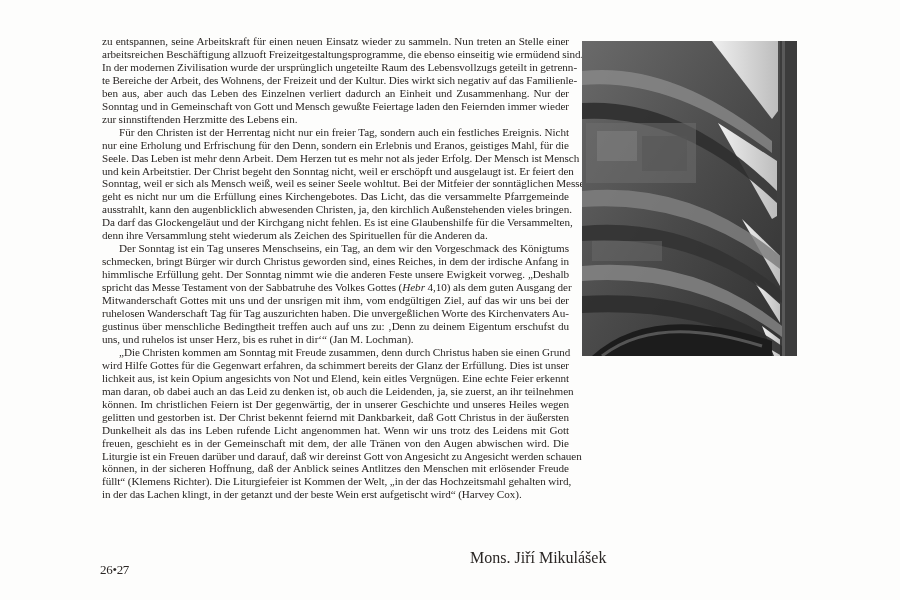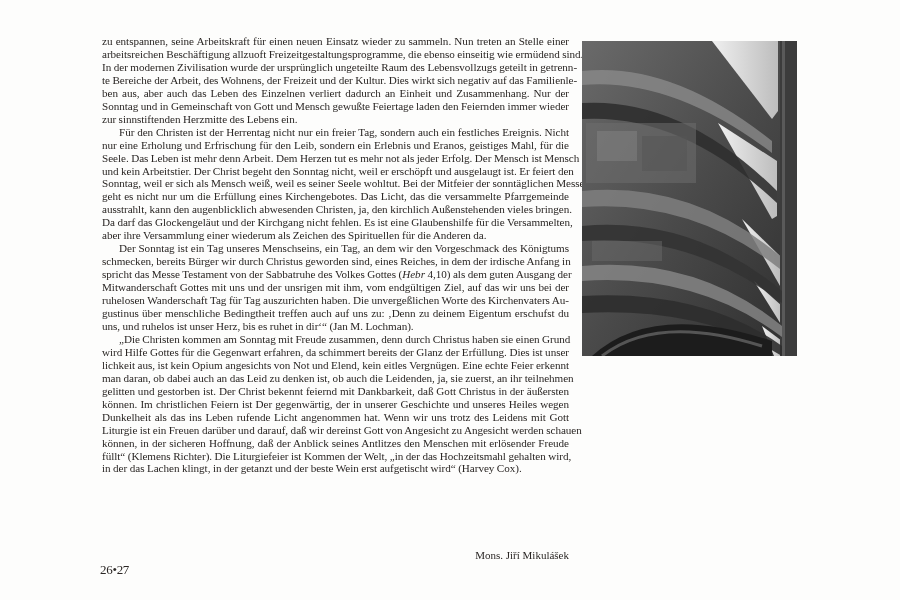--- a/index.html
+++ b/index.html
@@ -15,21 +15,21 @@
     font-size: 11.15px; line-height: 12.95px;
     text-align: justify; letter-spacing: -0.05px;
     word-spacing: -0.2px;
   }
   .text-column p { margin: 0; text-indent: 0; }
   .line { display: block; text-align: justify; text-align-last: justify; white-space: nowrap; }
   .line.last { text-align-last: left; }
   em { font-style: italic; }
   .signature {
     position: absolute; left: 470px; width: 99px; top: 549px;
-    font-size: 11px; text-align: right; white-space: nowrap;
+    font-size: 16px; text-align: right; white-space: nowrap;
   }
   .page-number {
     position: absolute; left: 100px; top: 562px;
     font-size: 13px; letter-spacing: -0.3px;
   }
   .photo {
     position: absolute; left: 582px; top: 41px; width: 215px; height: 315px;
     overflow: hidden;
     background: #3a3a3a;
   }
@@ -47,48 +47,50 @@
       <span class="line">arbeitsreichen Beschäftigung allzuoft Freizeitgestaltungsprogramme, die ebenso einseitig wie ermüdend sind.</span>
       <span class="line">In der modernen Zivilisation wurde der ursprünglich ungeteilte Raum des Lebensvollzugs geteilt in getrenn-</span>
       <span class="line">te Bereiche der Arbeit, des Wohnens, der Freizeit und der Kultur. Dies wirkt sich negativ auf das Familienle-</span>
       <span class="line">ben aus, aber auch das Leben des Einzelnen verliert dadurch an Einheit und Zusammenhang. Nur der</span>
       <span class="line">Sonntag und in Gemeinschaft von Gott und Mensch gewußte Feiertage laden den Feiernden immer wieder</span>
       <span class="line last">zur sinnstiftenden Herzmitte des Lebens ein.</span>
     </p>
 
     <p>
       <span class="line" style="padding-left:17px">Für den Christen ist der Herrentag nicht nur ein freier Tag, sondern auch ein festliches Ereignis. Nicht</span>
-      <span class="line">nur eine Erholung und Erfrischung für den Leib, sondern ein Erlebnis und Eranos, geistiges Mahl, für die</span>
+      <span class="line">nur eine Erholung und Erfrischung für den Denn, sondern ein Erlebnis und Eranos, geistiges Mahl, für die</span>
       <span class="line">Seele. Das Leben ist mehr denn Arbeit. Dem Herzen tut es mehr not als jeder Erfolg. Der Mensch ist Mensch</span>
       <span class="line">und kein Arbeitstier. Der Christ begeht den Sonntag nicht, weil er erschöpft und ausgelaugt ist. Er feiert den</span>
       <span class="line">Sonntag, weil er sich als Mensch weiß, weil es seiner Seele wohltut. Bei der Mitfeier der sonntäglichen Messe</span>
       <span class="line">geht es nicht nur um die Erfüllung eines Kirchengebotes. Das Licht, das die versammelte Pfarrgemeinde</span>
       <span class="line">ausstrahlt, kann den augenblicklich abwesenden Christen, ja, den kirchlich Außenstehenden vieles bringen.</span>
       <span class="line">Da darf das Glockengeläut und der Kirchgang nicht fehlen. Es ist eine Glaubenshilfe für die Versammelten,</span>
-      <span class="line last">aber ihre Versammlung einer wiederum als Zeichen des Spirituellen für die Anderen da.</span>
+      <span class="line last">denn ihre Versammlung steht wiederum als Zeichen des Spirituellen für die Anderen da.</span>
     </p>
 
     <p>
       <span class="line" style="padding-left:17px">Der Sonntag ist ein Tag unseres Menschseins, ein Tag, an dem wir den Vorgeschmack des Königtums</span>
-      <span class="line">schmecken, bereits Bürger wir durch Christus geworden sind, eines Reiches, in dem der irdische Anfang in</span>
+      <span class="line">schmecken, bringt Bürger wir durch Christus geworden sind, eines Reiches, in dem der irdische Anfang in</span>
+      <span class="line">himmlische Erfüllung geht. Der Sonntag nimmt wie die anderen Feste unsere Ewigkeit vorweg. „Deshalb</span>
       <span class="line"><span>spricht das Messe Testament von der Sabbatruhe des Volkes Gottes (</span><em>Hebr</em><span> 4,10) als dem guten Ausgang der</span></span>
       <span class="line">Mitwanderschaft Gottes mit uns und der unsrigen mit ihm, vom endgültigen Ziel, auf das wir uns bei der</span>
       <span class="line">ruhelosen Wanderschaft Tag für Tag auszurichten haben. Die unvergeßlichen Worte des Kirchenvaters Au-</span>
       <span class="line">gustinus über menschliche Bedingtheit treffen auch auf uns zu: ‚Denn zu deinem Eigentum erschufst du</span>
       <span class="line last">uns, und ruhelos ist unser Herz, bis es ruhet in dir‘“ (Jan M. Lochman).</span>
     </p>
 
     <p>
       <span class="line" style="padding-left:17px">„Die Christen kommen am Sonntag mit Freude zusammen, denn durch Christus haben sie einen Grund</span>
       <span class="line">wird Hilfe Gottes für die Gegenwart erfahren, da schimmert bereits der Glanz der Erfüllung. Dies ist unser</span>
       <span class="line">lichkeit aus, ist kein Opium angesichts von Not und Elend, kein eitles Vergnügen. Eine echte Feier erkennt</span>
       <span class="line">man daran, ob dabei auch an das Leid zu denken ist, ob auch die Leidenden, ja, sie zuerst, an ihr teilnehmen</span>
+      <span class="line">können. Im christlichen Feiern ist Der gegenwärtig, der in unserer Geschichte und unseres Heiles wegen</span>
       <span class="line">gelitten und gestorben ist. Der Christ bekennt feiernd mit Dankbarkeit, daß Gott Christus in der äußersten</span>
-      <span class="line">können. Im christlichen Feiern ist Der gegenwärtig, der in unserer Geschichte und unseres Heiles wegen</span>
       <span class="line">Dunkelheit als das ins Leben rufende Licht angenommen hat. Wenn wir uns trotz des Leidens mit Gott</span>
+      <span class="line">freuen, geschieht es in der Gemeinschaft mit dem, der alle Tränen von den Augen abwischen wird. Die</span>
       <span class="line">Liturgie ist ein Freuen darüber und darauf, daß wir dereinst Gott von Angesicht zu Angesicht werden schauen</span>
       <span class="line">können, in der sicheren Hoffnung, daß der Anblick seines Antlitzes den Menschen mit erlösender Freude</span>
       <span class="line">füllt“ (Klemens Richter). Die Liturgiefeier ist Kommen der Welt, „in der das Hochzeitsmahl gehalten wird,</span>
       <span class="line last">in der das Lachen klingt, in der getanzt und der beste Wein erst aufgetischt wird“ (Harvey Cox).</span>
     </p>
   </div>
 
   <div class="signature">Mons. Jiří Mikulášek</div>
   <div class="page-number">26•27</div>
 

